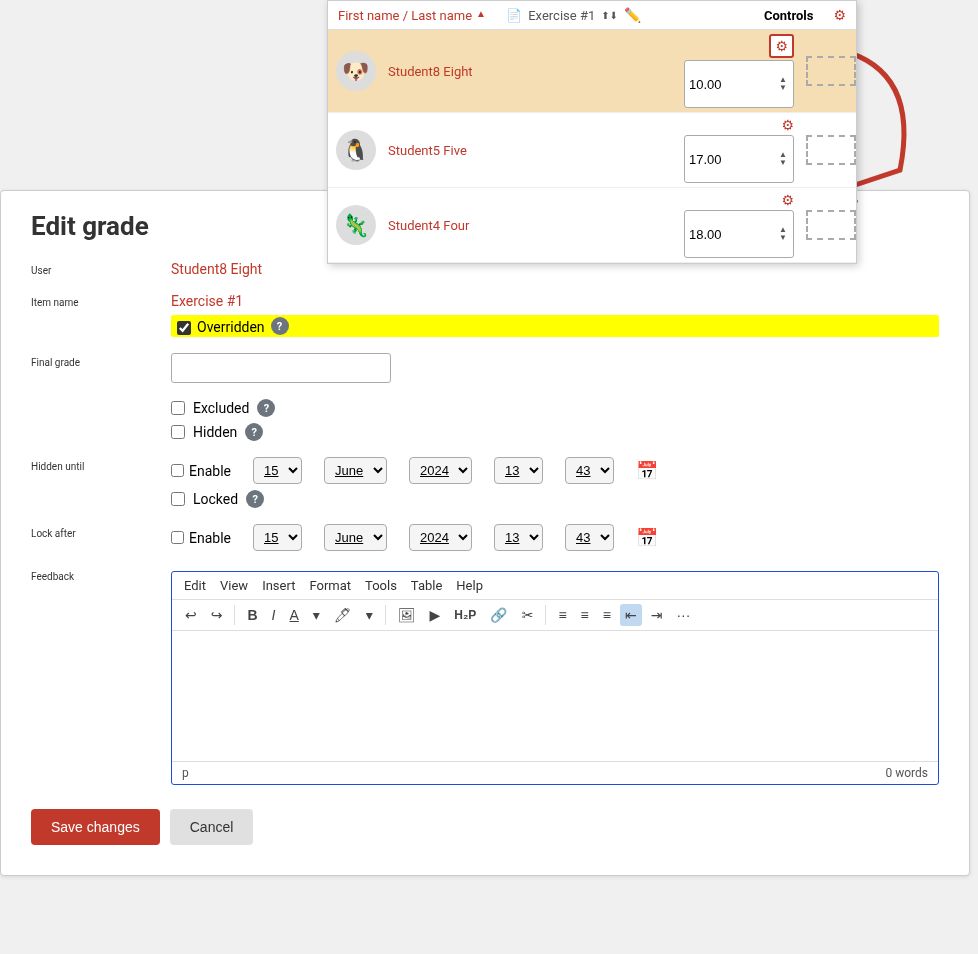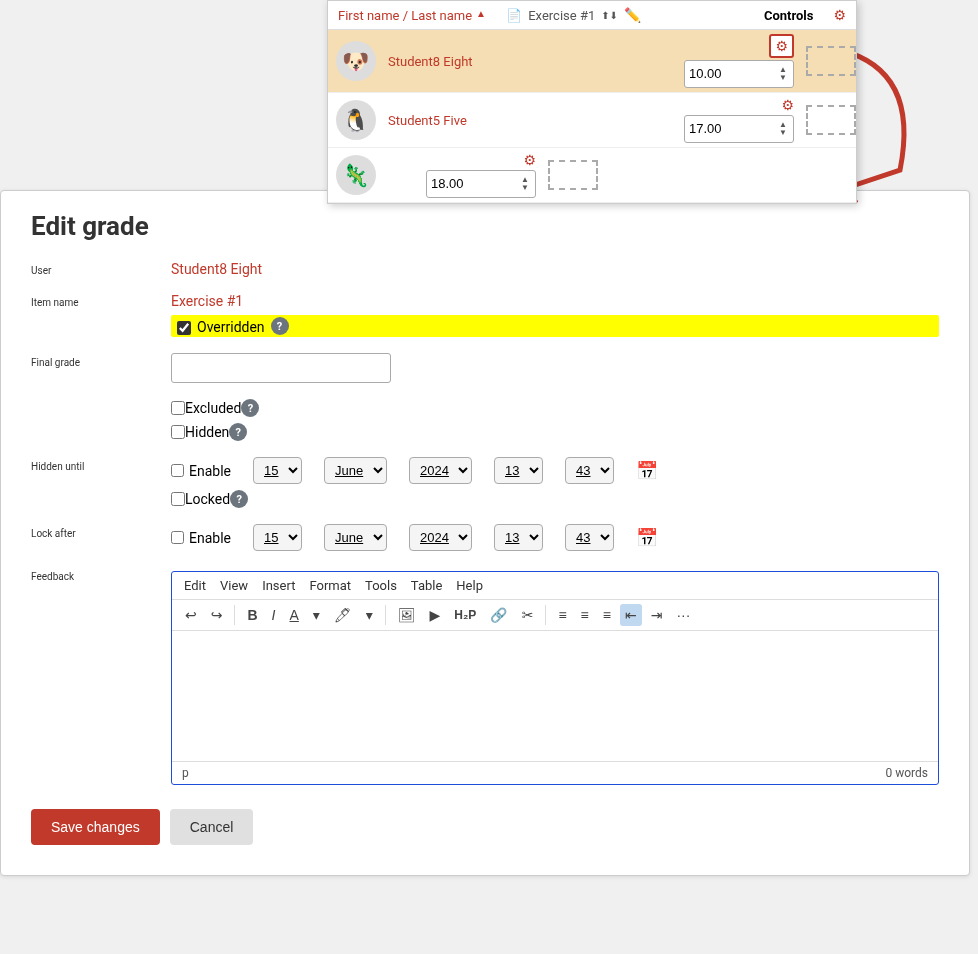--- a/index.html
+++ b/index.html
@@ -116,25 +116,25 @@
 
     .gear-btn.highlighted-gear {
       background: #fff;
       border: 2px solid #c0392b;
       border-radius: 3px;
       padding: 2px 4px;
     }
 
     .grade-input-row {
       display: flex;
-      align-items: flex-start;
+      align-items: flex-end;
       border: 1px solid #aaa;
       border-radius: 3px;
       background: #fff;
-      padding: 5px 4px;
+      padding: 15px 4px;
       width: 110px;
       justify-content: space-between;
     }
 
     .grade-input-row input {
       border: none;
       outline: none;
       font-size: 13px;
       width: 75px;
       background: transparent;
@@ -252,20 +252,21 @@
       padding: 6px 10px;
       border: 1px solid #aaa;
       border-radius: 3px;
       font-size: 14px;
       outline: none;
     }
 
     .checkbox-row {
       display: flex;
       align-items: center;
+      gap: 8px;
       font-size: 14px;
     }
 
     .checkbox-row input[type="checkbox"] {
       width: 14px;
       height: 14px;
     }
 
     .datetime-row {
       display: flex;
@@ -462,20 +463,21 @@
             <button>▲</button>
             <button>▼</button>
           </div>
         </div>
       </div>
       <div class="dashed-box"></div>
     </div>
 
     <div class="student-row">
       <div class="student-avatar">🦎</div>
+      <div class="student-name">Student4 Four</div>
       <div class="grade-input-area">
         <div class="grade-gear-row">
           <button class="gear-btn">⚙</button>
         </div>
         <div class="grade-input-row">
           <input type="text" value="18.00" style="">
           <div class="spinner-btns">
             <button>▲</button>
             <button>▼</button>
           </div>

